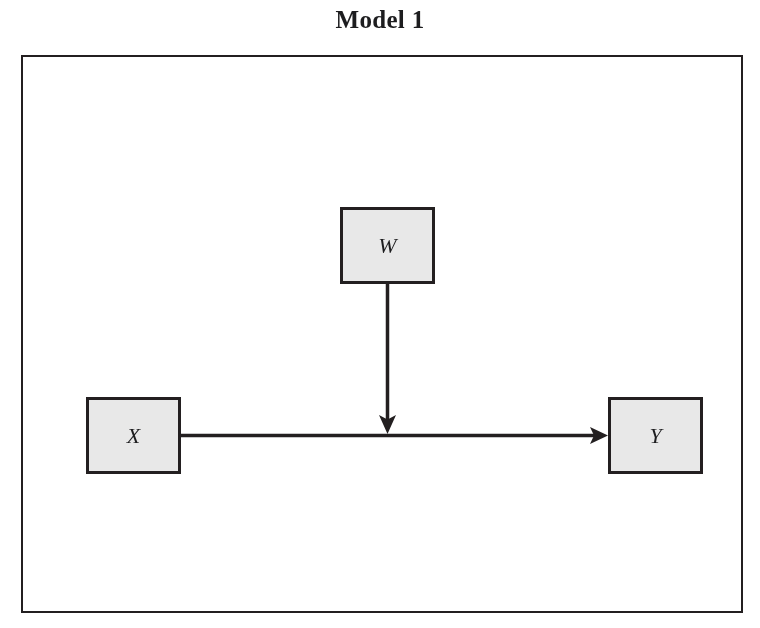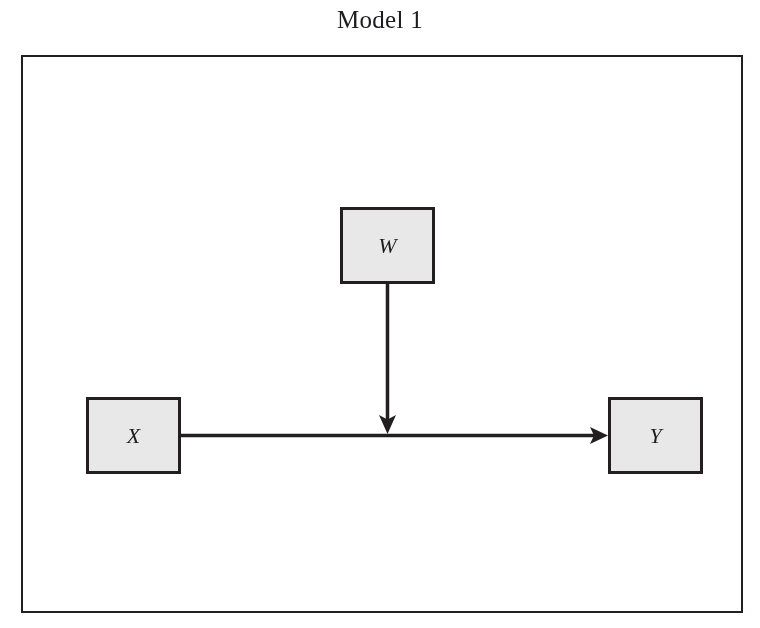--- a/index.html
+++ b/index.html
@@ -24,21 +24,21 @@
   }
 
   
   #figure-title {
     position: absolute;
     left: 0;
     top: 4px;
     width: 760px;
     text-align: center;
     font-family: "Liberation Serif", serif;
-    font-weight: normal;
+    font-weight: bold;
     font-size: 25px;
     letter-spacing: 0.3px;
     color: #1d1d1f;
     line-height: 32px;
     user-select: none;
   }
 
   
   #figure-frame {
     position: absolute;

